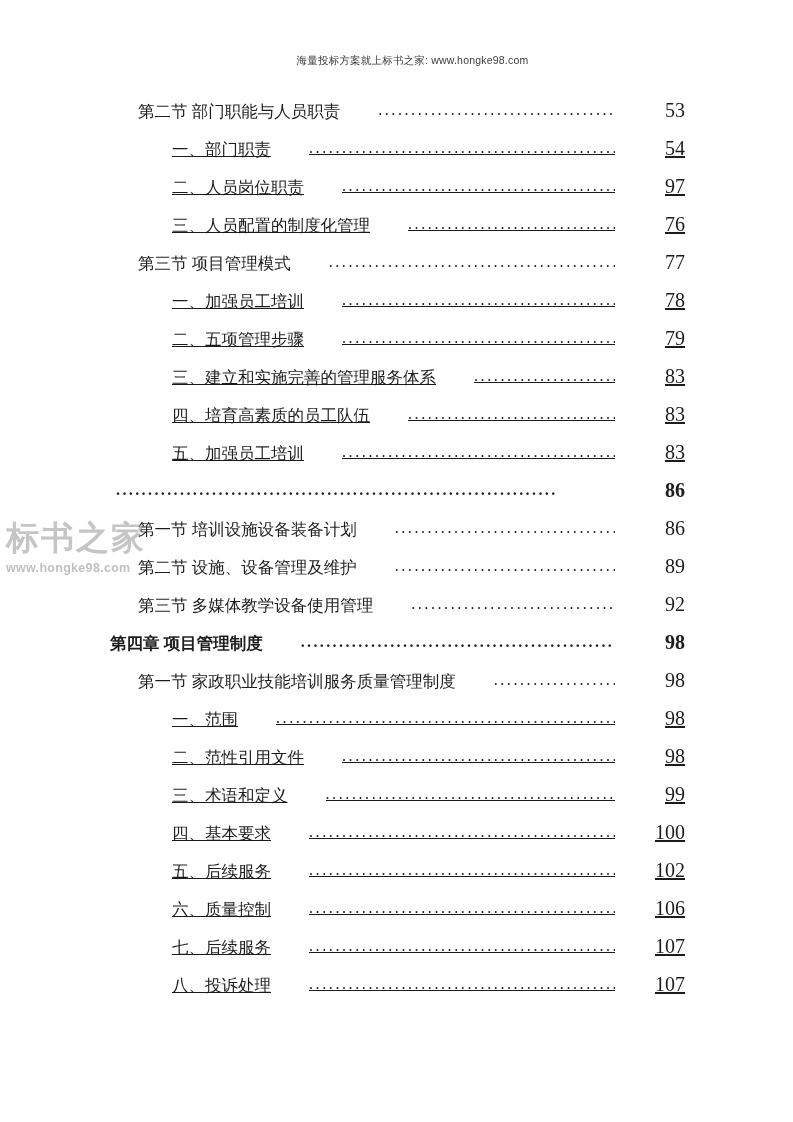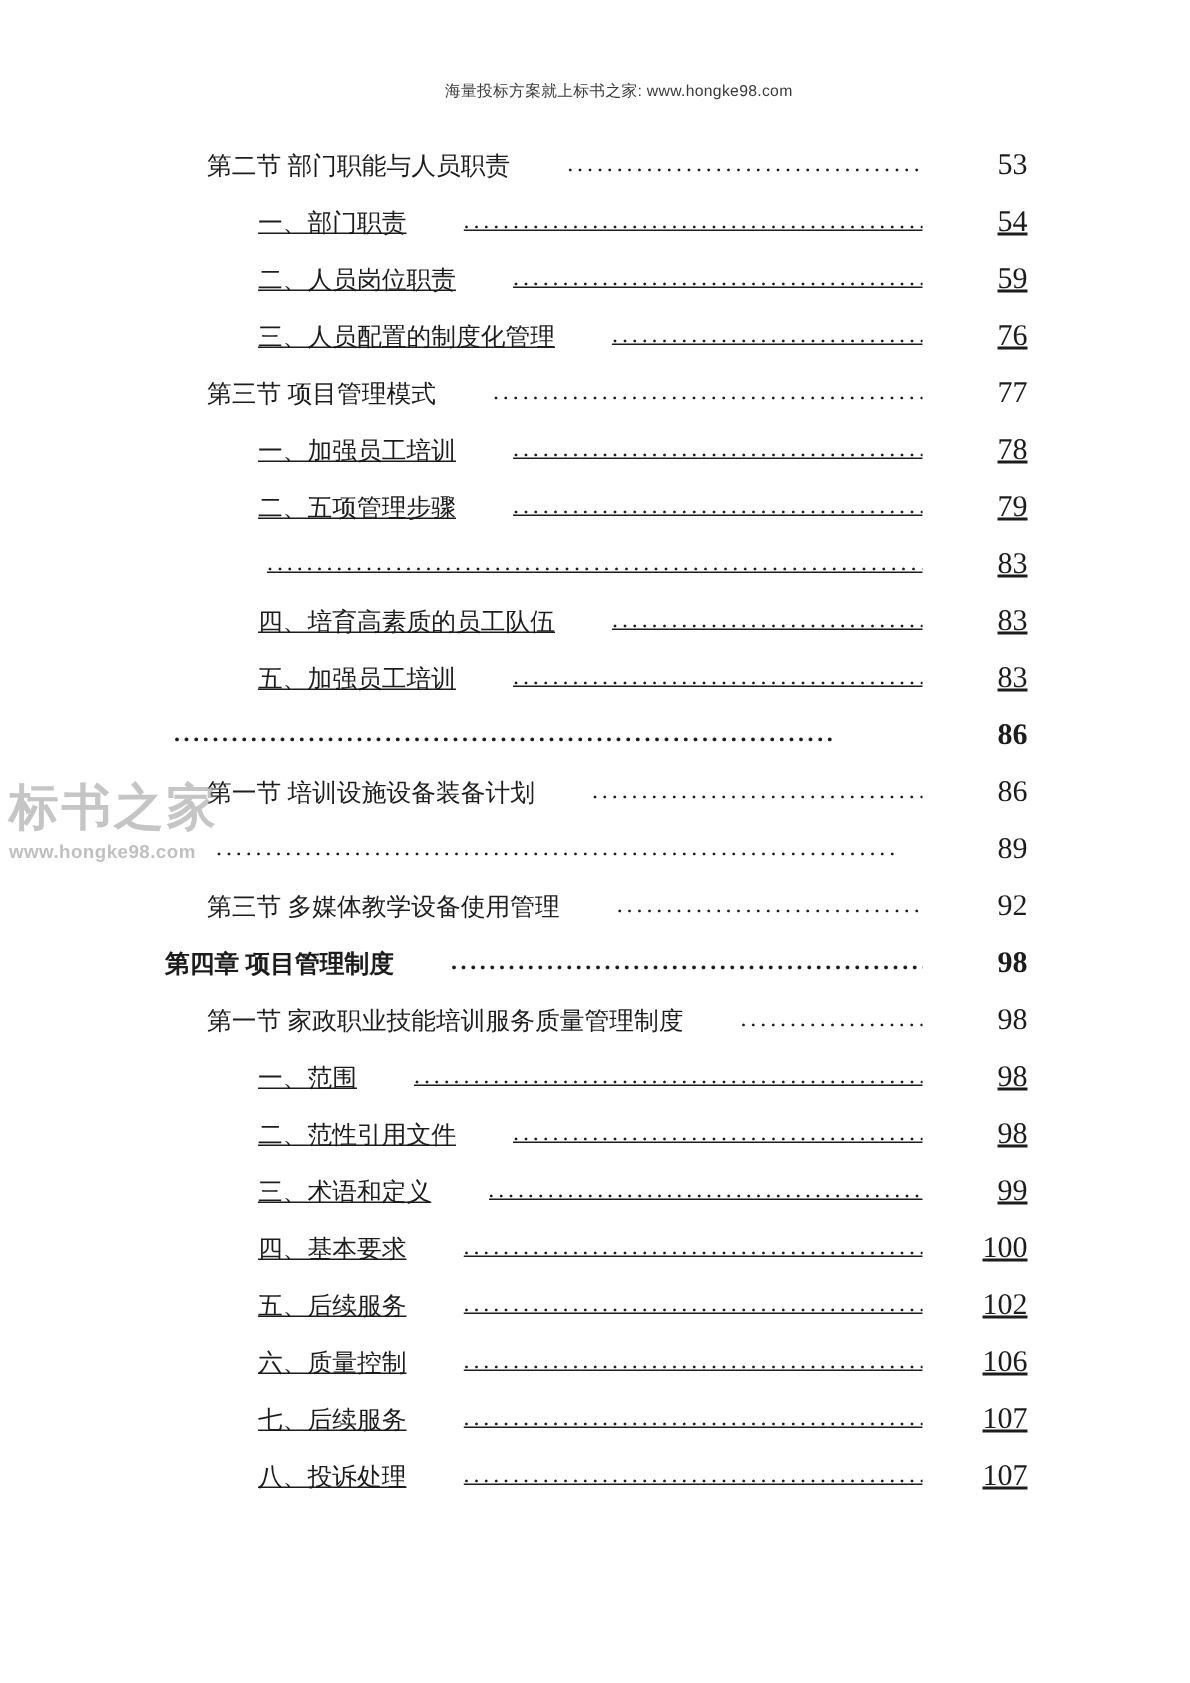--- a/index.html
+++ b/index.html
@@ -120,21 +120,21 @@
         <span class="page-num">53</span>
       </div>
       <div class="toc-row level-item">
         <span class="title">一、部门职责</span>
         <span class="dots">.....................................................................</span>
         <span class="page-num">54</span>
       </div>
       <div class="toc-row level-item">
         <span class="title">二、人员岗位职责</span>
         <span class="dots">.....................................................................</span>
-        <span class="page-num">59</span>
+        <span class="page-num">97</span>
       </div>
       <div class="toc-row level-item">
         <span class="title">三、人员配置的制度化管理</span>
         <span class="dots">.....................................................................</span>
         <span class="page-num">76</span>
       </div>
       <div class="toc-row level-section">
         <span class="title">第三节  项目管理模式</span>
         <span class="dots">.....................................................................</span>
         <span class="page-num">77</span>
@@ -143,20 +143,21 @@
         <span class="title">一、加强员工培训</span>
         <span class="dots">.....................................................................</span>
         <span class="page-num">78</span>
       </div>
       <div class="toc-row level-item">
         <span class="title">二、五项管理步骤</span>
         <span class="dots">.....................................................................</span>
         <span class="page-num">79</span>
       </div>
       <div class="toc-row level-item">
+        <span class="title">三、建立和实施完善的管理服务体系</span>
         <span class="dots">.....................................................................</span>
         <span class="page-num">83</span>
       </div>
       <div class="toc-row level-item">
         <span class="title">四、培育高素质的员工队伍</span>
         <span class="dots">.....................................................................</span>
         <span class="page-num">83</span>
       </div>
       <div class="toc-row level-item">
         <span class="title">五、加强员工培训</span>
@@ -166,20 +167,21 @@
       <div class="toc-row level-chapter">
         <span class="dots">.....................................................................</span>
         <span class="page-num">86</span>
       </div>
       <div class="toc-row level-section">
         <span class="title">第一节  培训设施设备装备计划</span>
         <span class="dots">.....................................................................</span>
         <span class="page-num">86</span>
       </div>
       <div class="toc-row level-section">
+        <span class="title">第二节  设施、设备管理及维护</span>
         <span class="dots">.....................................................................</span>
         <span class="page-num">89</span>
       </div>
       <div class="toc-row level-section">
         <span class="title">第三节  多媒体教学设备使用管理</span>
         <span class="dots">.....................................................................</span>
         <span class="page-num">92</span>
       </div>
       <div class="toc-row level-chapter">
         <span class="title">第四章  项目管理制度</span>

